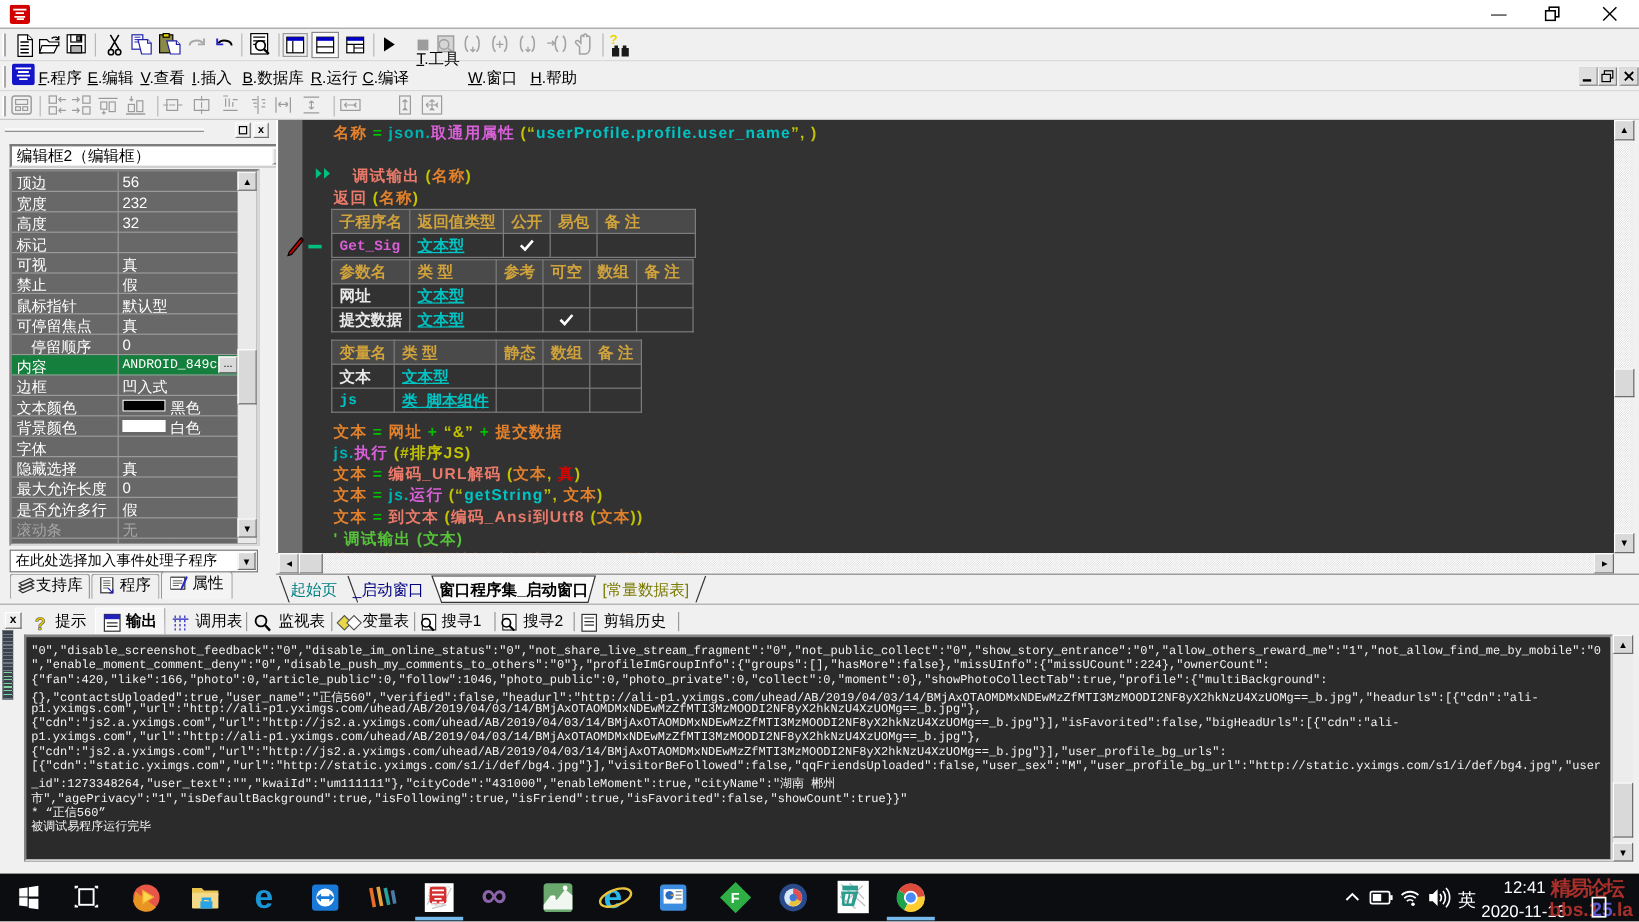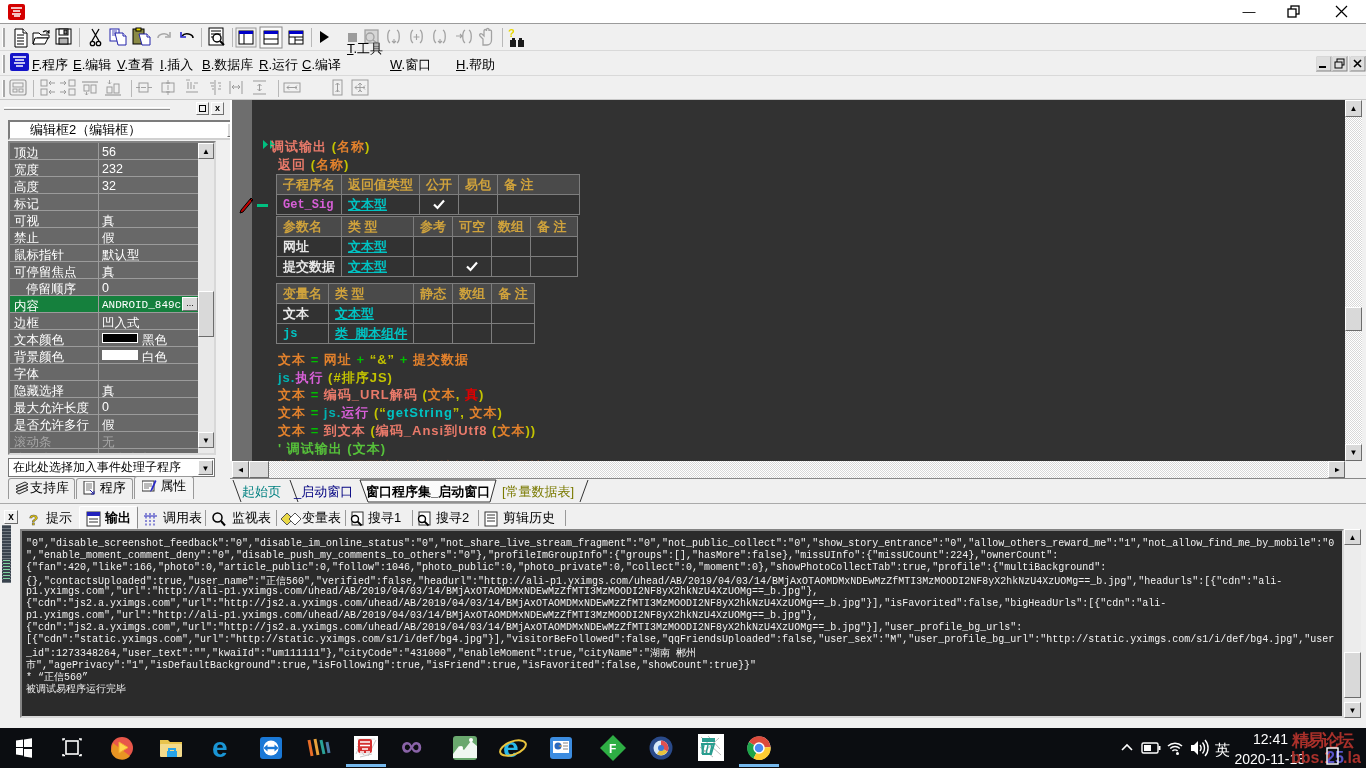--- a/index.html
+++ b/index.html
@@ -12,21 +12,21 @@
 #toolbar1{left:0;top:25px;width:1366px;height:26px;background:#f0f0f0;border-bottom:1px solid #d9d9d9}
 #menubar{left:0;top:52px;width:1366px;height:24px;background:#f0f0f0;border-bottom:1px solid #d9d9d9}
 .menu-item{font-size:13px;color:#000;top:4px;white-space:nowrap}
 .menu-item u{text-decoration:underline}
 #toolbar2{left:0;top:77px;width:1366px;height:23px;background:#f0f0f0;border-bottom:1px solid #c8c8c8}
 .grip{width:3px;background:linear-gradient(90deg,#fff 0 1px,#a8a8a8 1px 3px)}
 
 #lpanel{left:0;top:100px;width:230px;height:403px;background:#f0f0f0}
 #lp-grip{left:4px;top:7px;width:166px;height:3px;border-top:1px solid #fff;border-bottom:1px solid #909090}
 .pbtn{top:2px;width:13px;height:13px;background:#f0f0f0;border:1px solid #888;border-color:#fff #707070 #707070 #fff;font-size:9px;line-height:11px;text-align:center;font-weight:bold}
-#lp-combo{left:8px;top:20px;width:237px;height:20px;background:#fff;border:2px inset #d0d0d0;font-size:13px;line-height:16px;padding-left:20px;color:#000}
+#lp-combo{left:8px;top:20px;width:237px;height:20px;background:#fff;border:2px inset #d0d0d0;font-size:13px;line-height:16px;padding-left:4px;color:#000}
 .combo-btn{background:#d9d9d9;border:1px solid;border-color:#fff #6c6c6c #6c6c6c #fff;text-align:center}
 #lp-grid{left:8px;top:41px;width:208px;height:314px;background:#686868;border:2px inset #d8d8d8;overflow:hidden}
 .prow{position:absolute;left:0;width:188px;height:17px;border-bottom:1px solid #9b9b9b;color:#fff;font-size:12.5px}
 .prow .lbl{position:absolute;left:4px;top:2px}
 .prow .val{position:absolute;left:92px;top:2px}
 .pvline{position:absolute;left:88px;top:0;width:1px;height:100%;background:#9b9b9b}
 #lp-scroll{position:absolute;right:0;top:0;width:16px;height:100%;background:#e9e9e9}
 .sbtn{background:#d9d9d9;border:1px solid;border-color:#fff #6c6c6c #6c6c6c #fff;color:#000;text-align:center}
 #lp-event{left:8px;top:358px;width:207px;height:19px;background:#fff;border:1px solid #777;font-size:12px;line-height:17px;padding-left:4px;color:#000;white-space:nowrap;overflow:hidden}
 .ltab{top:378px;height:21px;background:#f0f0f0;border:1px solid #999;border-bottom:none;border-radius:3px 3px 0 0;font-size:13px;color:#000;text-align:center}
@@ -188,21 +188,21 @@
     </svg>
 <div class="abs menu-item" style="left:32px;top:56px"><u>F</u>.程序</div>
 <div class="abs menu-item" style="left:73px;top:56px"><u>E</u>.编辑</div>
 <div class="abs menu-item" style="left:117px;top:56px"><u>V</u>.查看</div>
 <div class="abs menu-item" style="left:160px;top:56px"><u>I</u>.插入</div>
 <div class="abs menu-item" style="left:202px;top:56px"><u>B</u>.数据库</div>
 <div class="abs menu-item" style="left:259px;top:56px"><u>R</u>.运行</div>
 <div class="abs menu-item" style="left:302px;top:56px"><u>C</u>.编译</div>
 <div class="abs menu-item" style="left:347px;top:40px"><u>T</u>.工具</div>
 <div class="abs menu-item" style="left:390px;top:56px"><u>W</u>.窗口</div>
-<div class="abs menu-item" style="left:456px;top:56px"><u>H</u>.帮助</div>
+<div class="abs menu-item" style="left:442px;top:56px"><u>H</u>.帮助</div>
 <svg class="abs" style="left:1316px;top:56px" width="50" height="17" viewBox="0 0 50 17">
 <g>
         <rect x="0" y="0" width="15" height="15" fill="#dedede" stroke="#808080"></rect>
         <path d="M0 0h15M0 0v15" stroke="#fff"></path>
         <rect x="3" y="10" width="7" height="2" fill="#000"></rect>
       </g>
 <g transform="translate(16,0)">
         <rect x="0" y="0" width="15" height="15" fill="#dedede" stroke="#808080"></rect>
         <path d="M0 0h15M0 0v15" stroke="#fff"></path>
         <rect x="5" y="3" width="7" height="6" fill="none" stroke="#000"></rect>
@@ -385,24 +385,25 @@
         </svg> 程序</div>
   <div class="abs ltab" style="left:134px;width:60px;top:376px;height:23px;background:#f4f4f4"><svg width="15" height="14" viewBox="0 0 15 14" style="vertical-align:-3px">
           <rect x="0" y="2" width="12" height="10" fill="#fff" stroke="#333"></rect>
           <path d="M2 5h8M2 7h8M2 9h5" stroke="#555" stroke-width="0.8"></path>
           <path d="M13 1l-4 9-1 3 2.5-2 4-9z" fill="#2a2ac8"></path>
         </svg> 属性</div>
 </div>
 
 <div class="abs" id="editor">
   <div class="abs" id="gutter"></div>
+  <div class="code" style="left:46px;top:2px"><span class="cO">名称</span> <span class="cG">=</span> <span class="cT">json.</span><span class="cM">取通用属性</span> <span class="cY">(“</span><span class="cC">userProfile.profile.user_name</span><span class="cY">”, )</span></div>
   <svg class="abs" style="left:31px;top:40px" width="14" height="10">
         <path d="M0 0l5 4.5L0 9zM7 0l5 4.5L7 9z" fill="#00c080"></path>
       </svg>
-  <div class="code" style="left:39px;top:38px"><span class="cS">调试输出</span> <span class="cY">(<span class="cO">名称</span>)</span></div>
+  <div class="code" style="left:62px;top:38px"><span class="cS">调试输出</span> <span class="cY">(<span class="cO">名称</span>)</span></div>
   <div class="code" style="left:46px;top:56px"><span class="cS">返回</span> <span class="cY">(<span class="cO">名称</span>)</span></div>
   <table class="tbl" style="left:44px;top:74px">
         <tbody>
           <tr class="th">
             <td style="width:59px">子程序名</td>
             <td style="width:72px">返回值类型</td>
             <td style="width:35px">公开</td>
             <td style="width:35px">易包</td>
             <td style="width:82px">备 注</td>
           </tr>

